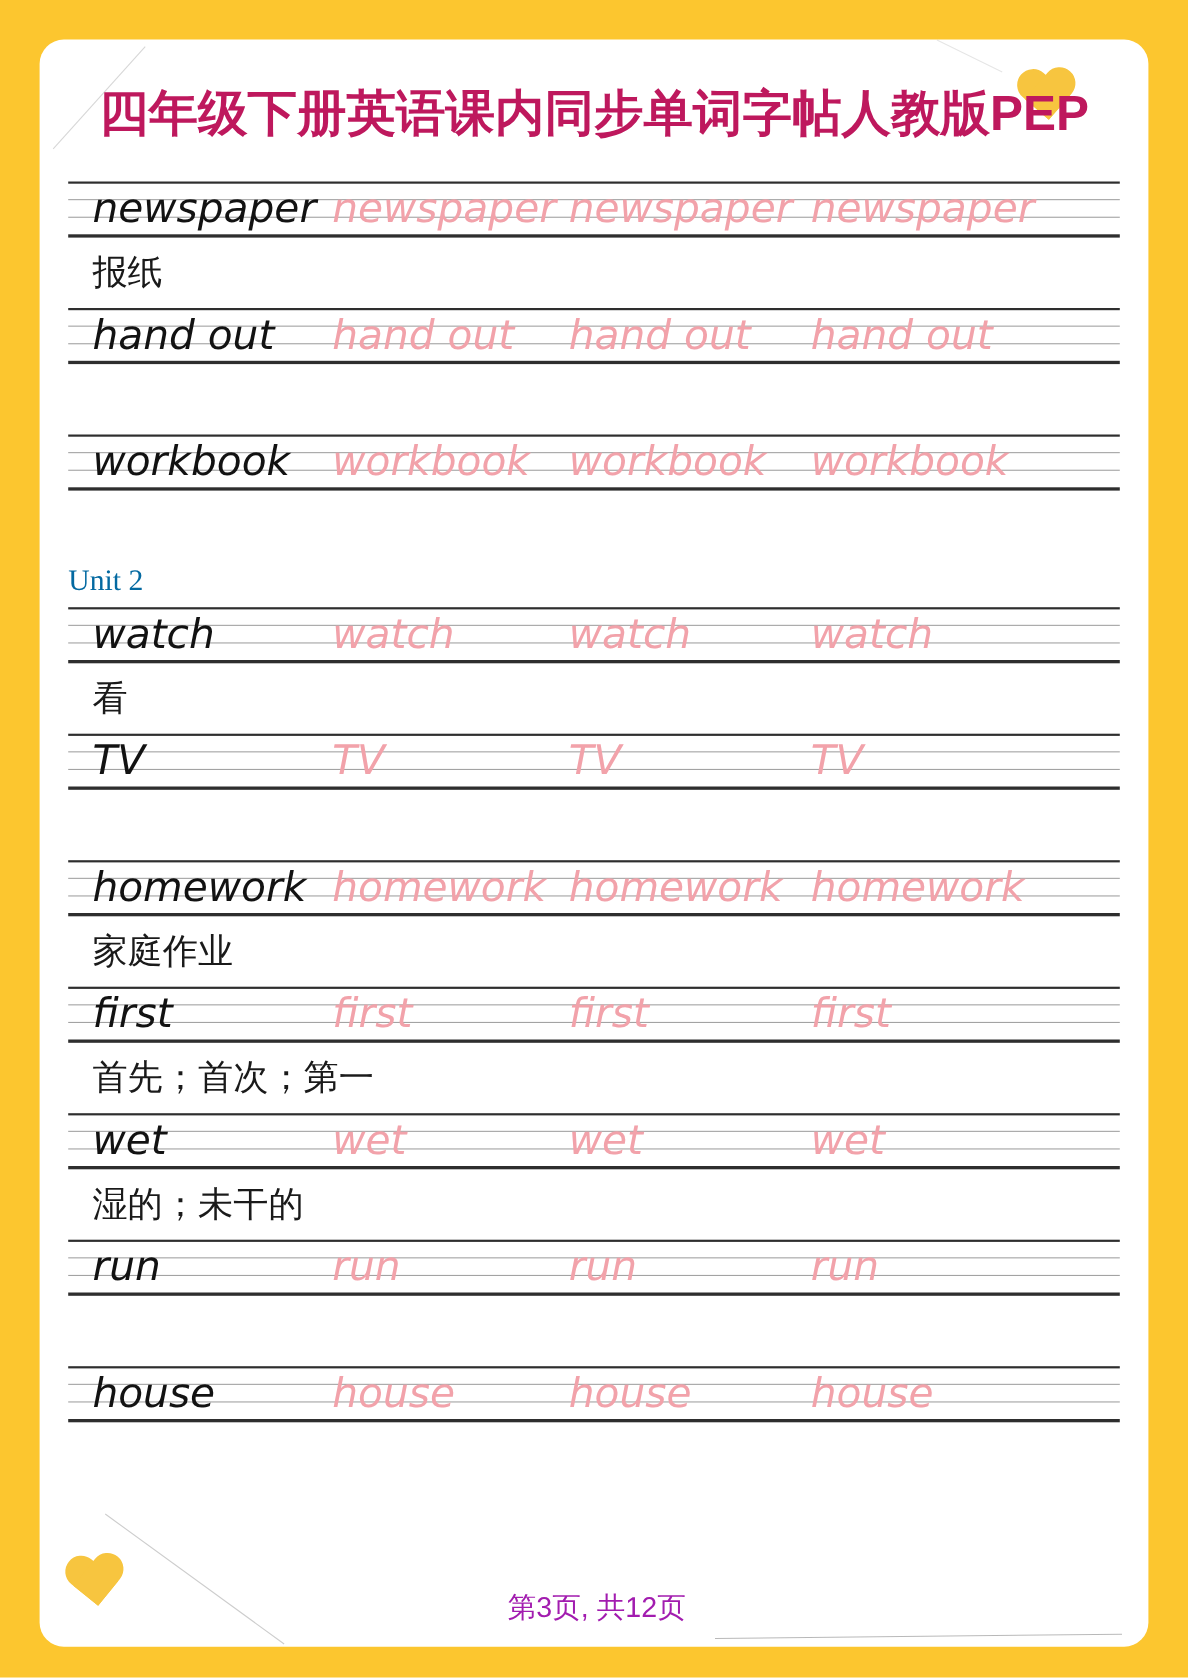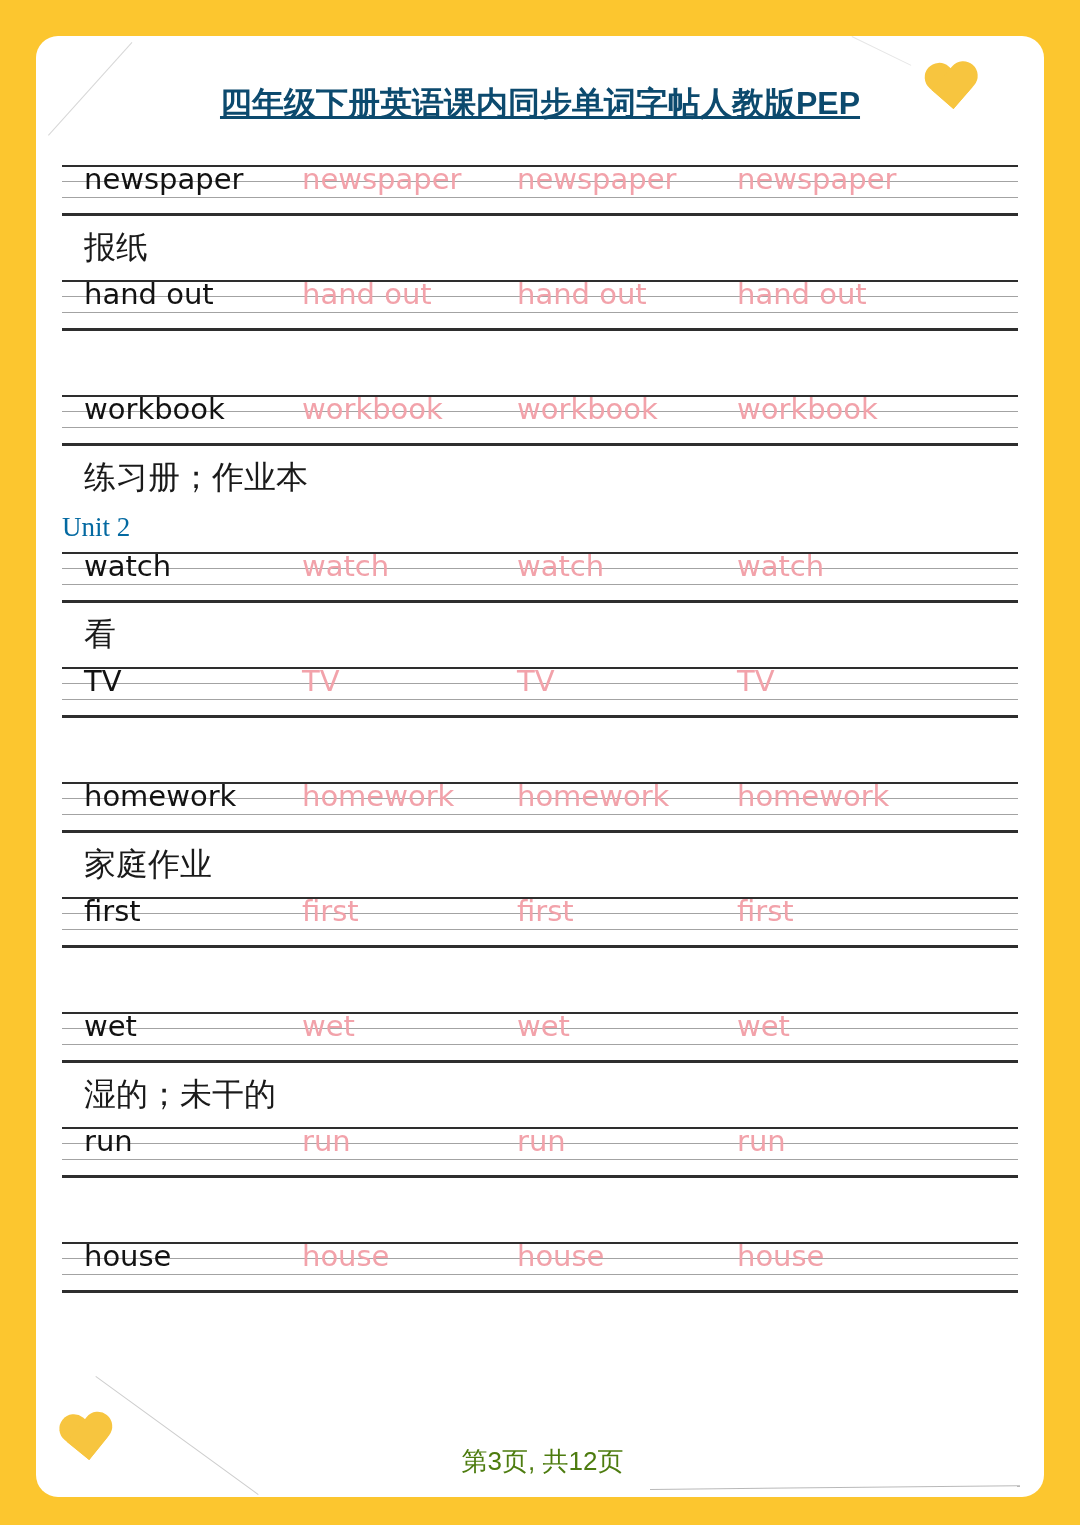--- a/index.html
+++ b/index.html
@@ -17,41 +17,41 @@
     border-radius:22px;
     overflow:hidden;
   }
   .sheet{
     position:absolute;
     left:26px; right:26px; top:0; bottom:0;
   }
   .title{
     margin:38px 0 0 0;
     text-align:center;
-    font-size:32px;
+    font-size:45px;
     font-weight:700;
     letter-spacing:0px;
-    color:#0c4a6e;
+    color:#be185d;
     font-family:"Liberation Sans", sans-serif;
     line-height:58px;
-    text-decoration:underline;
   }
   .words{ margin-top:33px; }
   .entry{ position:relative; height:115px; }
   .linegroup{ position:relative; height:51px; }
   .gl{ position:absolute; left:0; right:0; }
   .gl.bold-top{ top:0; height:2px; background:#2E2E2E; }
   .gl.thin-a{ top:16px; height:1px; background:#A3A3A3; }
   .gl.thin-b{ top:32px; height:1px; background:#A3A3A3; }
   .gl.bold-bot{ top:48px; height:3px; background:#2E2E2E; }
   .w{
     position:absolute;
-    bottom:22px;
+    bottom:8px;
     font-family:"DejaVu Sans", sans-serif;
-    font-size:29px;
+    font-style:italic;
+    font-size:37px;
     line-height:1;
     white-space:nowrap;
   }
   .w.model{ left:22px; color:#121212; }
   .w.t1{ left:240px; }
   .w.t2{ left:455px; }
   .w.t3{ left:675px; }
   .w.trace{ color:#F2A2AA; }
   .meaning{
     margin:16px 0 0 22px;
@@ -65,21 +65,21 @@
     font-family:"Liberation Serif","DejaVu Serif",serif;
     font-size:27px;
     color:#0369a1;
     line-height:34px;
   }
   .footer{
     position:absolute;
     left:5px; right:0; bottom:18px;
     text-align:center;
     font-size:26px;
-    color:#4d7c0f;
+    color:#a21caf;
     font-family:"Liberation Sans", sans-serif;
   }
   
   .heart{ position:absolute; width:58px; height:50px; }
   .heart::before,.heart::after{
     content:"";
     position:absolute; top:0;
     width:29px; height:46px;
     border-radius:15px 15px 0 0;
     background:#F7C53F;
@@ -144,21 +144,20 @@
         <div class="linegroup">
           <div class="gl bold-top"></div>
           <div class="gl thin-a"></div>
           <div class="gl thin-b"></div>
           <div class="gl bold-bot"></div>
           <span class="w model">workbook</span>
           <span class="w trace t1">workbook</span>
           <span class="w trace t2">workbook</span>
           <span class="w trace t3">workbook</span>
         </div>
-        <div class="meaning">练习册；作业本</div>
       </div>
 
       <div class="unit-row">Unit 2</div>
 
       <div class="entry">
         <div class="linegroup">
           <div class="gl bold-top"></div>
           <div class="gl thin-a"></div>
           <div class="gl thin-b"></div>
           <div class="gl bold-bot"></div>
@@ -201,20 +200,21 @@
         <div class="linegroup">
           <div class="gl bold-top"></div>
           <div class="gl thin-a"></div>
           <div class="gl thin-b"></div>
           <div class="gl bold-bot"></div>
           <span class="w model">first</span>
           <span class="w trace t1">first</span>
           <span class="w trace t2">first</span>
           <span class="w trace t3">first</span>
         </div>
+        <div class="meaning">首先；首次；第一</div>
       </div>
 
       <div class="entry">
         <div class="linegroup">
           <div class="gl bold-top"></div>
           <div class="gl thin-a"></div>
           <div class="gl thin-b"></div>
           <div class="gl bold-bot"></div>
           <span class="w model">wet</span>
           <span class="w trace t1">wet</span>

